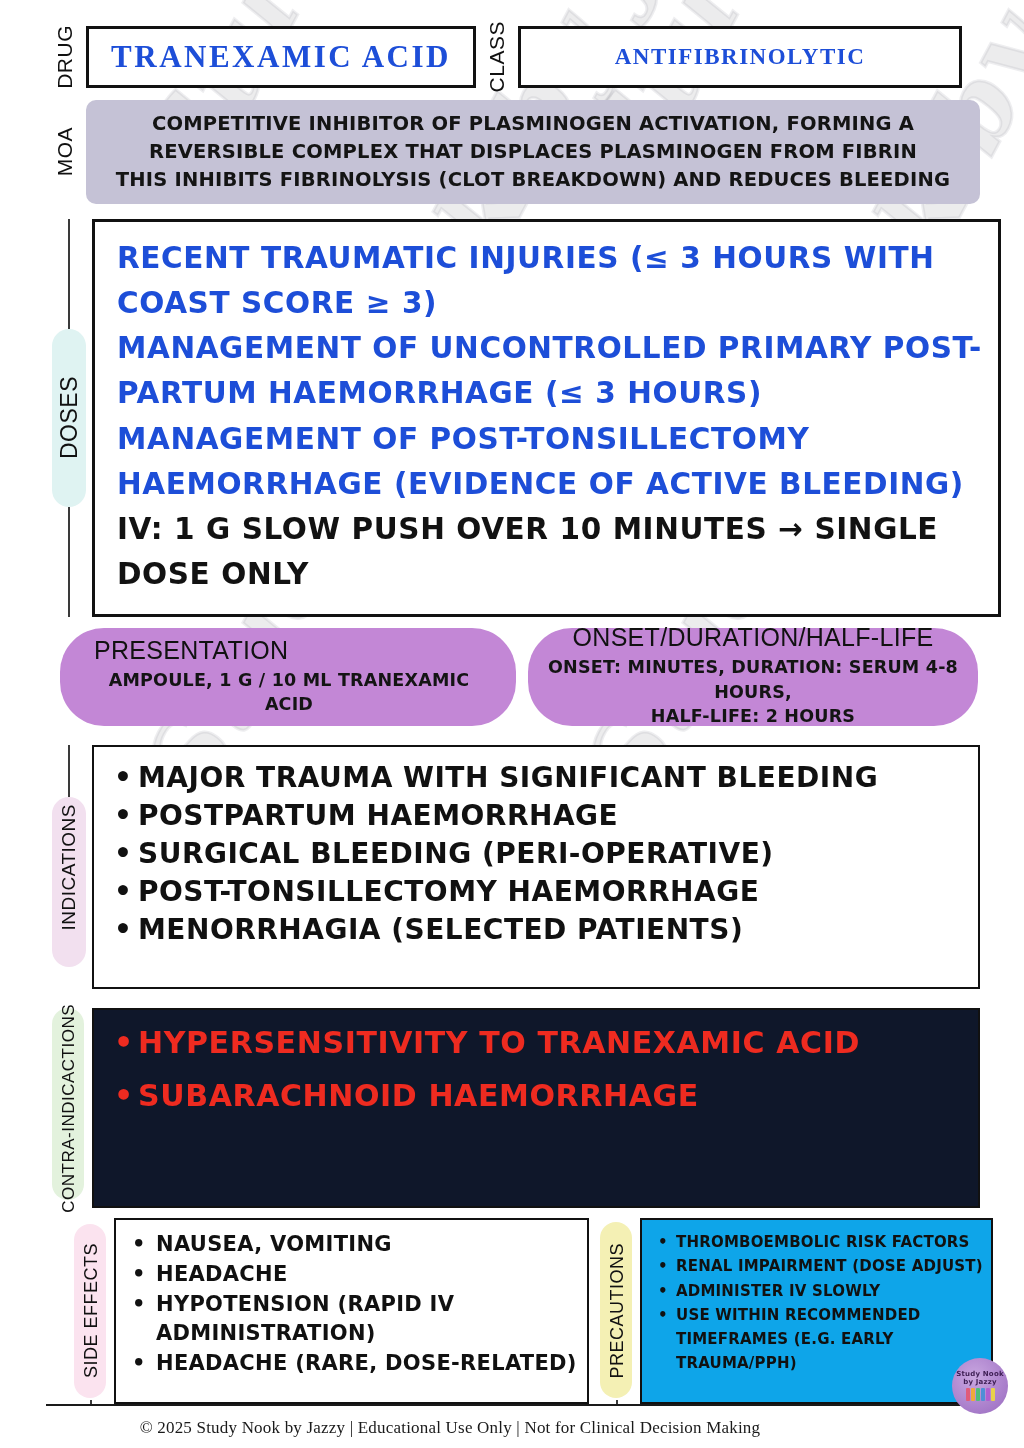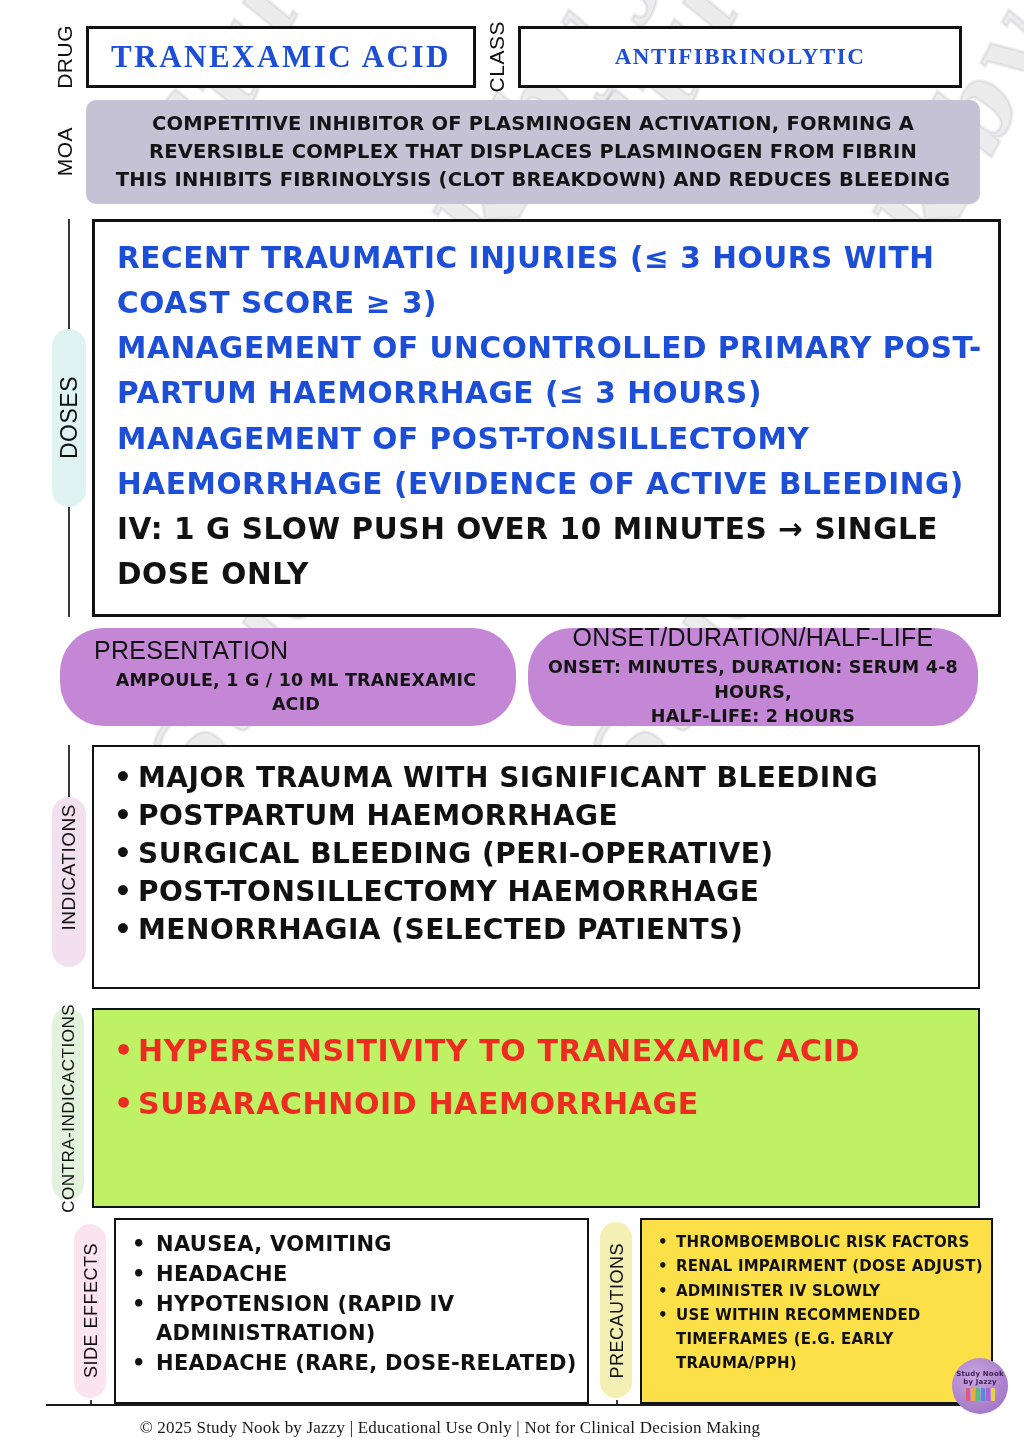--- a/index.html
+++ b/index.html
@@ -175,21 +175,21 @@
   #pills-row { left: 60px; top: 628px; width: 920px; height: 98px; display: flex; gap: 12px; z-index: 10; position: absolute; }
   .info-pill {
     background: #c387d6;
     border-radius: 44px;
     padding: 8px 18px 10px;
     display: flex;
     flex-direction: column;
     align-items: center;
     justify-content: center;
   }
-  #presentation-pill { width: 456px; align-items: center; padding-left: 34px; }
+  #presentation-pill { width: 456px; align-items: flex-start; padding-left: 34px; }
   #onset-pill { width: 450px; }
   .pill-title {
     font-family: "Liberation Sans", sans-serif;
     font-size: 25px;
     color: #111111;
     letter-spacing: 0.3px;
     margin-bottom: 3px;
   }
   #presentation-pill .pill-title { align-self: flex-start; }
   .pill-body {
@@ -223,22 +223,22 @@
     position: absolute;
     left: -24px;
   }
   .ind-item { font-size: 28px; color: #111111; letter-spacing: 0.5px; }
 
   
   #ci-row { left: 46px; top: 1008px; width: 934px; height: 200px; }
   #ci-box {
     flex: 1;
     border: 2px solid #111111;
-    background: #bef264;
-    padding: 14px 16px 10px 44px;
+    background: #0f172a;
+    padding: 6px 16px 10px 44px;
   }
   .ci-item {
     font-size: 30px;
     color: #ee2b20;
     letter-spacing: 0.6px;
     line-height: 1.78;
   }
   .ci-item::before { color: #ee2b20; }
 
   
@@ -250,21 +250,21 @@
     padding: 10px 10px 8px 40px;
   }
   .se-item { font-size: 21px; color: #111111; letter-spacing: 0.3px; line-height: 1.42; }
   .se-item.cont::before { content: ""; }
   .se-item.cont { white-space: nowrap; }
 
   #pc-row { left: 594px; top: 1218px; width: 386px; height: 186px; }
   #pc-box {
     flex: 1;
     border: 2px solid #111111;
-    background: #fde047;
+    background: #0ea5e9;
     padding: 10px 8px 8px 34px;
   }
   .pc-item { font-size: 15px; color: #111111; letter-spacing: 0.2px; line-height: 1.62; }
   .pc-item::before { left: -18px; }
   .pc-item.cont::before { content: ""; }
 
   
   #footer-rule {
     position: absolute;
     left: 46px; top: 1404px; width: 934px; height: 2px;

